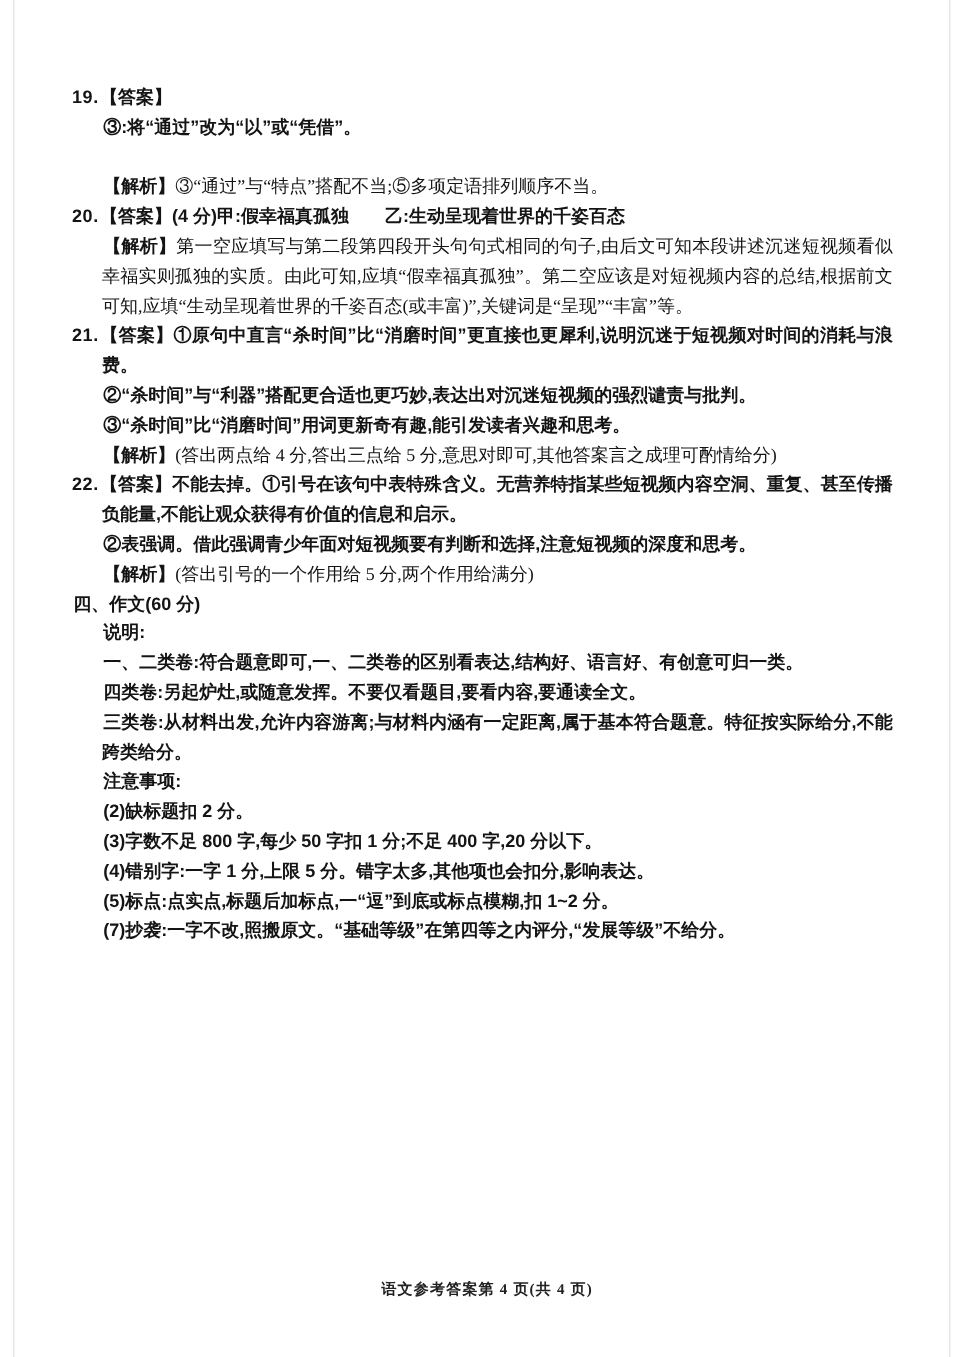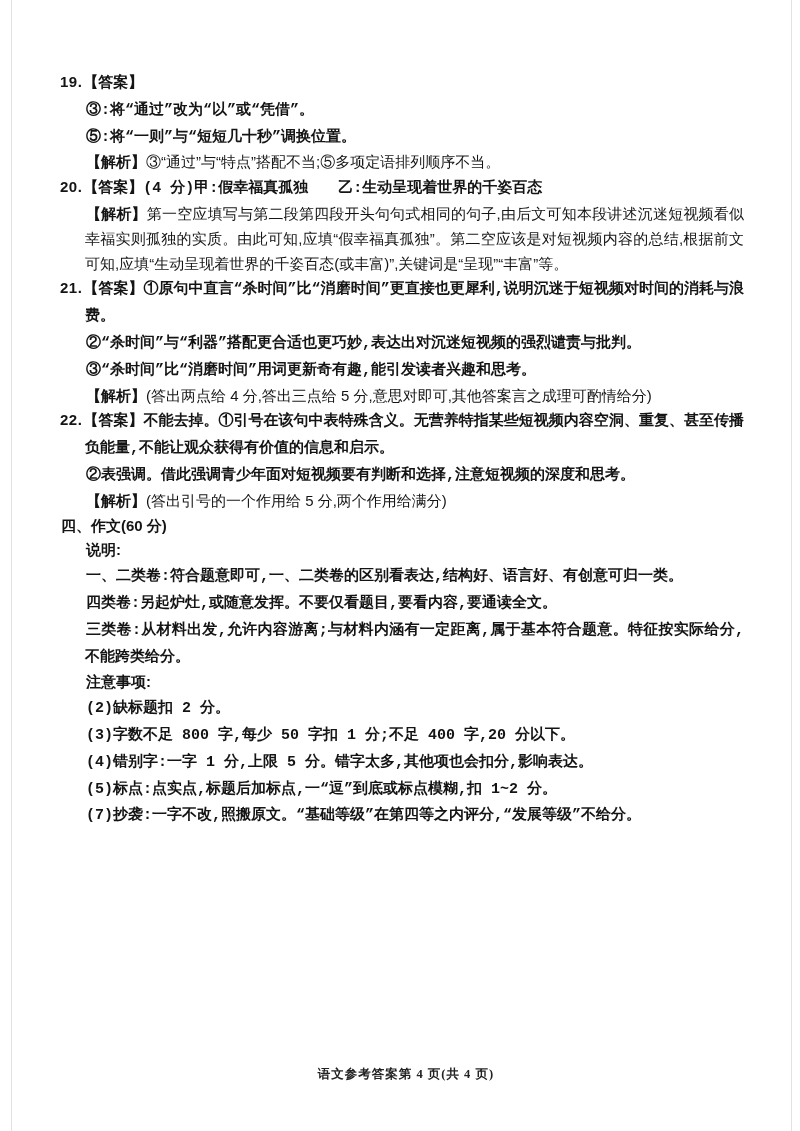--- a/index.html
+++ b/index.html
@@ -19,22 +19,22 @@
     top:70px;left:60px;right:52px;
     font-size:15px;
     line-height:24.8px;
     text-align:justify;
   }
   .line{margin:0;}
   .line.ind1{margin-left:25px;}
   .line.hang{margin-left:25px;text-indent:-25px;}
   .num{font-weight:bold;letter-spacing:0.5px;padding-right:1px;}
   .label{font-weight:bold;}
-  .t-answer{font-weight:bold;font-family:Liberation Mono, monospace;}
-  .t-kai{font-weight:normal;font-family:Liberation Sans, sans-serif;}
+  .t-answer{font-weight:bold;}
+  .t-kai{font-weight:normal;font-family:Liberation Serif, serif;}
   .t-heading{font-weight:bold;}
   .footer{
     position:absolute;
     top:1066px;left:16px;right:0;
     text-align:center;
     font-size:12.5px;
     letter-spacing:1px;
     color:#222;
     font-family:"Liberation Serif", serif;
     font-weight:bold;
@@ -43,21 +43,21 @@
 </head>
 <body>
 
 <div id="page">
   <div class="edge edge-left"></div>
   <div class="edge edge-right"></div>
 
   <main id="content">
       <p class="line hang"><span class="num">19.</span><span class="label">【答案】</span><span class="text t-answer"></span></p>
       <p class="line ind1"><span class="num"></span><span class="label"></span><span class="text t-answer">③:将“通过”改为“以”或“凭借”。</span></p>
-      <p class="line ind1"><span class="num"></span><span class="label"></span><span class="text t-answer">⑤:将“一则”与“短短几十秒”调换位置。</span></p>
+      <p class="line ind1"><span class="num"></span><span class="label"></span></p>
       <p class="line ind1"><span class="num"></span><span class="label">【解析】</span><span class="text t-kai">③“通过”与“特点”搭配不当;⑤多项定语排列顺序不当。</span></p>
       <p class="line hang"><span class="num">20.</span><span class="label">【答案】</span><span class="text t-answer">(4 分)甲:假幸福真孤独　　乙:生动呈现着世界的千姿百态</span></p>
       <p class="line ind1"><span class="num"></span><span class="label">【解析】</span><span class="text t-kai">第一空应填写与第二段第四段开头句句式相同的句子,由后文可知本段讲述沉迷短视频看似幸福实则孤独的实质。由此可知,应填“假幸福真孤独”。第二空应该是对短视频内容的总结,根据前文可知,应填“生动呈现着世界的千姿百态(或丰富)”,关键词是“呈现”“丰富”等。</span></p>
       <p class="line hang"><span class="num">21.</span><span class="label">【答案】</span><span class="text t-answer">①原句中直言“杀时间”比“消磨时间”更直接也更犀利,说明沉迷于短视频对时间的消耗与浪费。</span></p>
       <p class="line ind1"><span class="num"></span><span class="label"></span><span class="text t-answer">②“杀时间”与“利器”搭配更合适也更巧妙,表达出对沉迷短视频的强烈谴责与批判。</span></p>
       <p class="line ind1"><span class="num"></span><span class="label"></span><span class="text t-answer">③“杀时间”比“消磨时间”用词更新奇有趣,能引发读者兴趣和思考。</span></p>
       <p class="line ind1"><span class="num"></span><span class="label">【解析】</span><span class="text t-kai">(答出两点给 4 分,答出三点给 5 分,意思对即可,其他答案言之成理可酌情给分)</span></p>
       <p class="line hang"><span class="num">22.</span><span class="label">【答案】</span><span class="text t-answer">不能去掉。①引号在该句中表特殊含义。无营养特指某些短视频内容空洞、重复、甚至传播负能量,不能让观众获得有价值的信息和启示。</span></p>
       <p class="line ind1"><span class="num"></span><span class="label"></span><span class="text t-answer">②表强调。借此强调青少年面对短视频要有判断和选择,注意短视频的深度和思考。</span></p>
       <p class="line ind1"><span class="num"></span><span class="label">【解析】</span><span class="text t-kai">(答出引号的一个作用给 5 分,两个作用给满分)</span></p>

